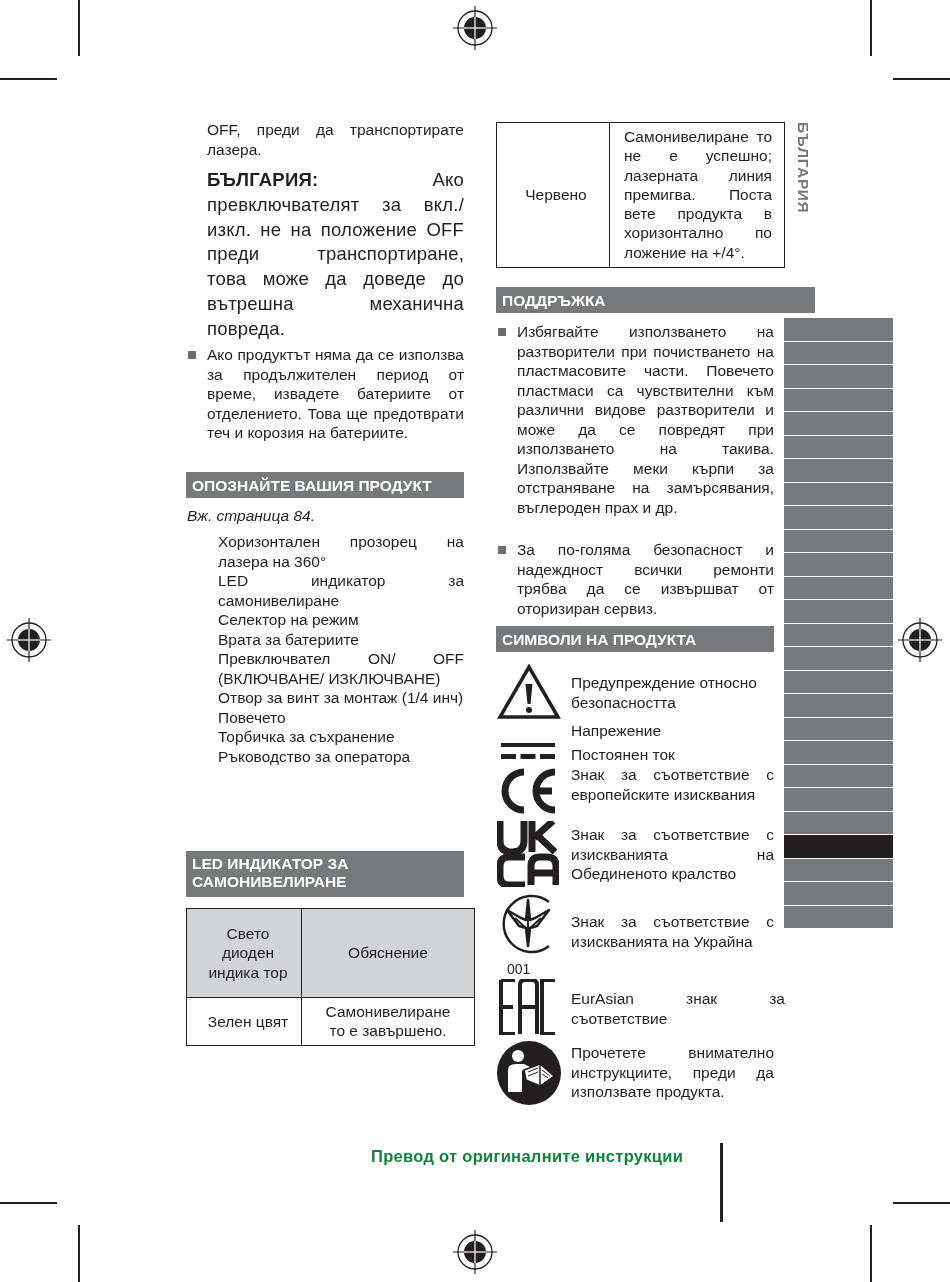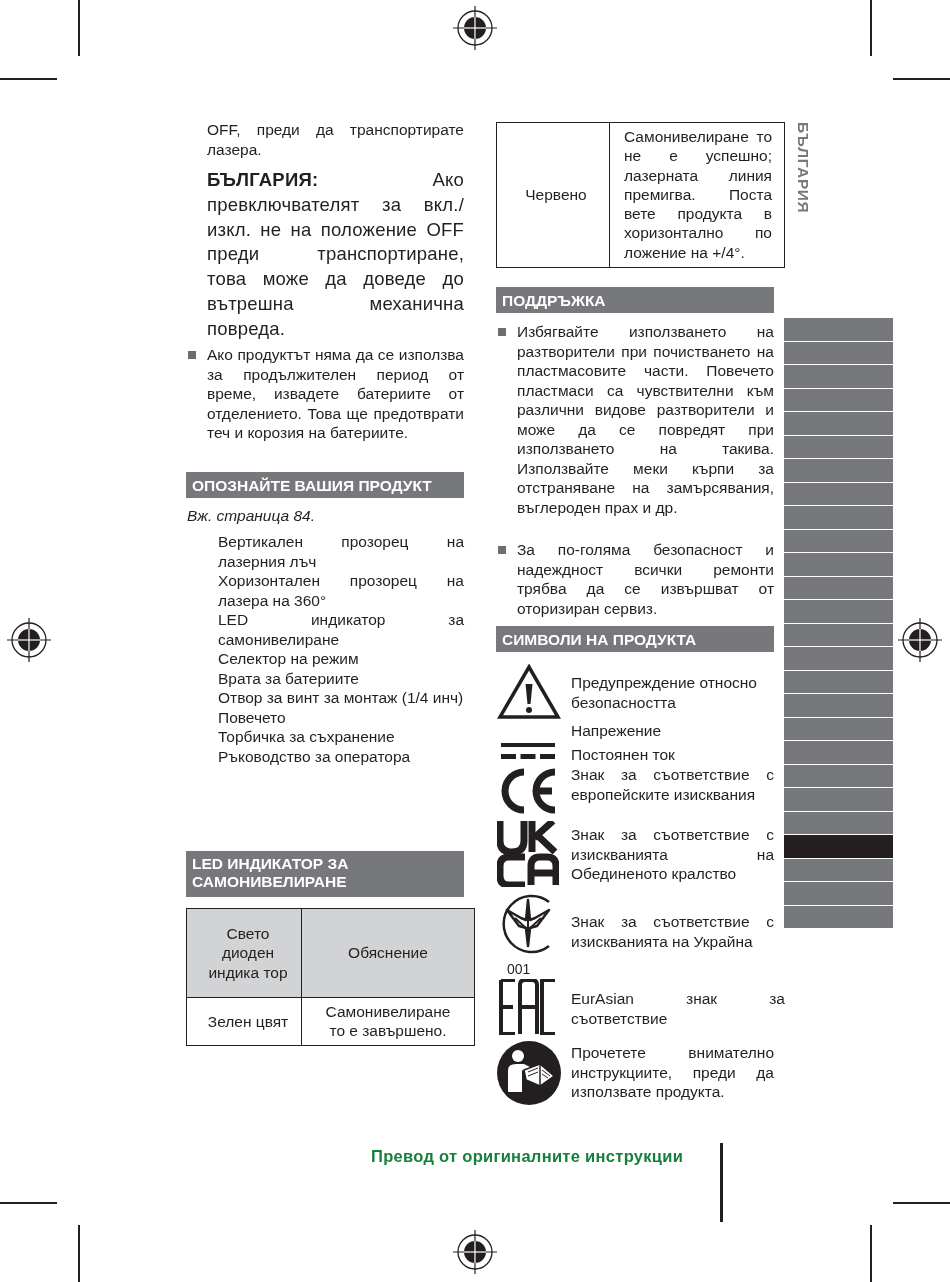--- a/index.html
+++ b/index.html
@@ -81,25 +81,25 @@
 </div>
 
 <div class="bullet" style="left:188px;top:351px;"></div>
 <div class="abs txt" style="left:207px;top:345px;width:257px;">Ако продуктът няма да се използва за продължителен период от време, извадете батериите от отделението. Това ще предотврати теч и корозия на батериите.</div>
 
 <div class="hdr" style="left:186px;top:472px;width:278px;height:26px;">ОПОЗНАЙТЕ ВАШИЯ ПРОДУКТ</div>
 
 <div class="abs" style="left:187px;top:507px;font-size:15.5px;font-style:italic;">Вж. страница 84.</div>
 
 <div class="abs txt" style="left:218px;top:532px;width:246px;">
-  <div>Вертикален прозорец на лазерния лъч</div>
   <div>Хоризонтален прозорец на лазера на 360°</div>
   <div>LED индикатор за самонивелиране</div>
   <div>Селектор на режим</div>
   <div>Врата за батериите</div>
+  <div>Превключвател ON/ OFF (ВКЛЮЧВАНЕ/ ИЗКЛЮЧВАНЕ)</div>
   <div>Отвор за винт за монтаж (1/4 инч)</div>
   <div>Повечето</div>
   <div>Торбичка за съхранение</div>
   <div>Ръководство за оператора</div>
 </div>
 
 <div class="hdr" style="left:186px;top:851px;width:278px;height:46px;padding-top:4px;">
   <div>LED ИНДИКАТОР ЗА</div>
   <div>САМОНИВЕЛИРАНЕ</div>
 </div>
@@ -119,21 +119,21 @@
 
 <table class="abs" style="left:496px;top:122px;width:289px;">
   <tbody>
       <tr>
     <td style="width:90px;padding:4px 8px 4px 14px;">Червено</td>
     <td style="padding:4px 12px 5px 14px;text-align:justify;">Самонивелиране то не е успешно; лазерната линия премигва. Поста вете продукта в хоризонтално по ложение на +/4°.</td>
   </tr>
 </tbody>
   </table>
 
-<div class="hdr" style="left:496px;top:287px;width:278px;height:26px;">ПОДДРЪЖКА</div>
+<div class="hdr" style="left:496px;top:287px;width:319px;height:26px;">ПОДДРЪЖКА</div>
 
 <div class="bullet" style="left:498px;top:328px;"></div>
 <div class="abs txt" style="left:517px;top:322px;width:257px;">Избягвайте използването на разтворители при почистването на пластмасовите части. Повечето пластмаси са чувствителни към различни видове разтворители и може да се повредят при използването на такива. Използвайте меки кърпи за отстраняване на замърсявания, въглероден прах и др.</div>
 
 <div class="bullet" style="left:498px;top:546px;"></div>
 <div class="abs txt" style="left:517px;top:540px;width:257px;">За по-голяма безопасност и надеждност всички ремонти трябва да се извършват от оторизиран сервиз.</div>
 
 <div class="hdr" style="left:496px;top:626px;width:278px;height:26px;">СИМВОЛИ НА ПРОДУКТА</div>
 
 <svg class="abs" style="left:497px;top:664px;" width="64" height="56" viewBox="0 0 64 56">

